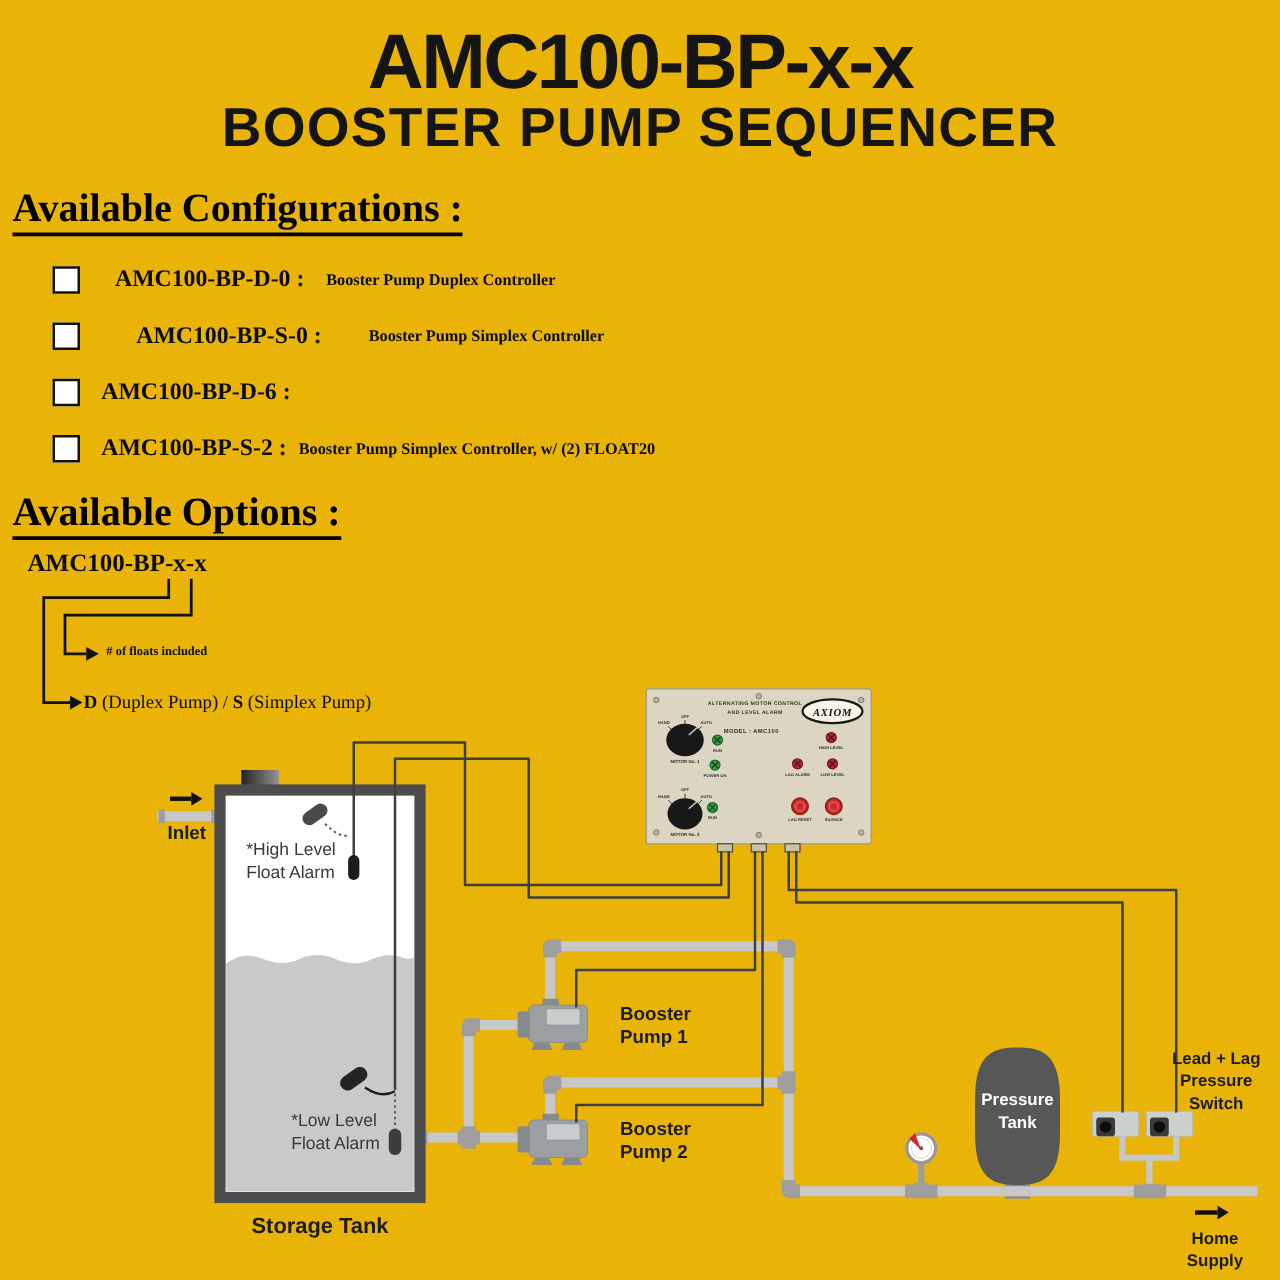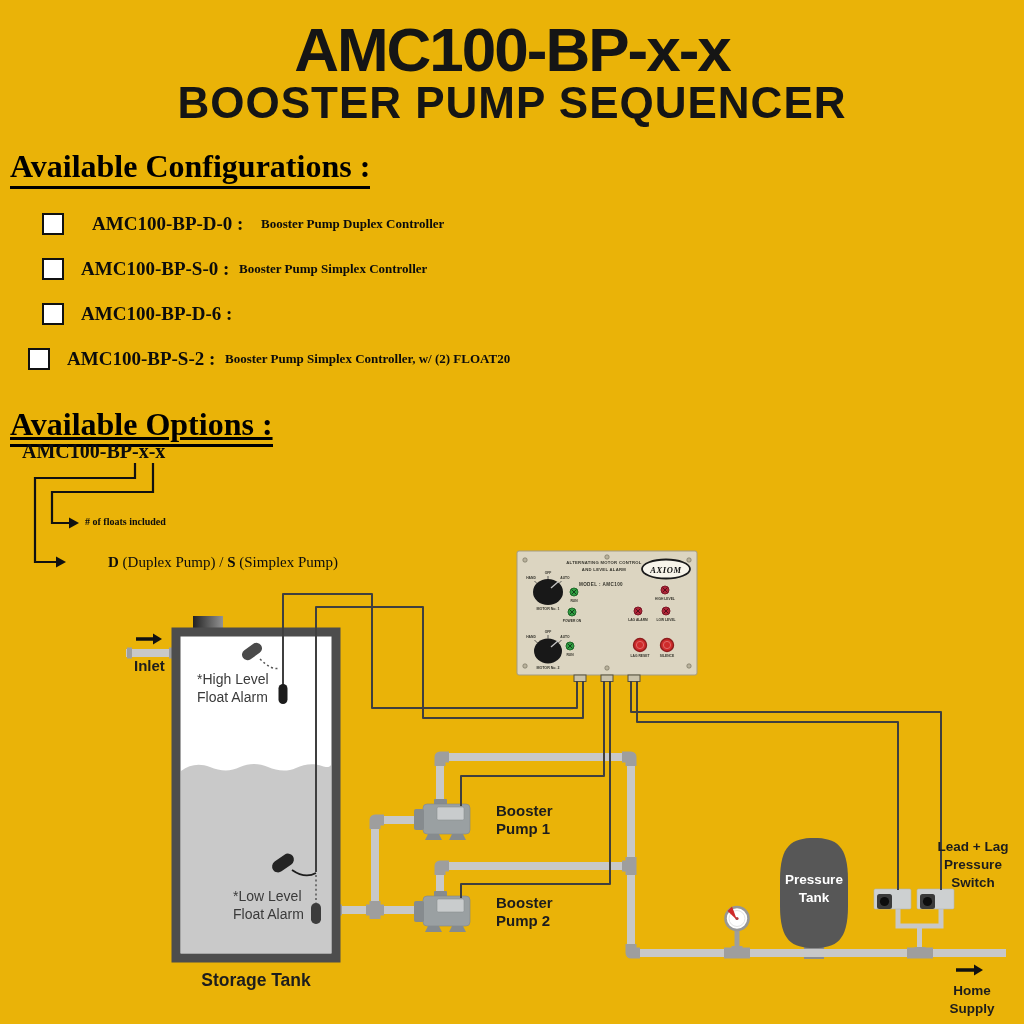--- a/index.html
+++ b/index.html
@@ -53,47 +53,47 @@
   <div class="abs title">AMC100-BP-x-x</div>
   <div class="abs sec-head" style="left:10px;top:148px;">Available Configurations :</div>
 
   <div class="abs subtitle">BOOSTER PUMP SEQUENCER</div>
 
   <div class="abs cfg-row" style="left:42px;top:213px;gap:11px;">
     <div class="cfg-box"></div>
     <div class="cfg-part">AMC100-BP-D-0 :</div>
     <div class="cfg-desc">Booster Pump Duplex Controller</div>
   </div>
-  <div class="abs cfg-row" style="left:42px;top:258px;">
+  <div class="abs cfg-row" style="left:42px;top:258px;gap:28px;">
     <div class="cfg-box"></div>
     <div class="cfg-part">AMC100-BP-S-0 :</div>
     <div class="cfg-desc">Booster Pump Simplex Controller</div>
   </div>
   <div class="abs cfg-row" style="left:42px;top:303px;">
     <div class="cfg-box"></div>
     <div class="cfg-part">AMC100-BP-D-6 :</div>
   </div>
-  <div class="abs cfg-row" style="left:28px;top:348px;">
+  <div class="abs cfg-row" style="left:42px;top:348px;">
     <div class="cfg-box"></div>
     <div class="cfg-part">AMC100-BP-S-2 :</div>
     <div class="cfg-desc">Booster Pump Simplex Controller, w/ (2) FLOAT20</div>
   </div>
 
-  <div class="abs sec-head" style="left:10px;top:406px;text-decoration:underline;">Available Options :</div>
+  <div class="abs sec-head" style="left:10px;top:391px;">Available Options :</div>
   <div class="abs opt-part" style="left:22px;top:440px;">AMC100-BP-x-x</div>
 
   <svg class="abs" style="left:0;top:458px;" width="320" height="122" viewBox="0 458 320 122">
     <path class="optline" d="M135,463 V478 H35 V562 H56"></path>
     <polygon points="56,556.5 56,567.5 66,562" fill="#111"></polygon>
     <path class="optline" d="M153,463 V492 H52 V523 H69"></path>
     <polygon points="69,517.5 69,528.5 79,523" fill="#111"></polygon>
   </svg>
 
   <div class="abs opt-floats" style="left:85px;top:516px;"># of floats included</div>
-  <div class="abs opt-ds" style="left:67px;top:554px;margin-left:41px;"><b>D</b><span> (Duplex Pump) / </span><b>S</b><span> (Simplex Pump)</span></div>
+  <div class="abs opt-ds" style="left:67px;top:554px;"><b>D</b><span> (Duplex Pump) / </span><b>S</b><span> (Simplex Pump)</span></div>
 
   <svg class="abs" style="left:0;top:540px;" width="1024" height="484" viewBox="0 540 1024 484">
     <defs>
       <linearGradient id="capgrad" x1="0" y1="0" x2="1" y2="0">
         <stop offset="0" stop-color="#222"></stop>
           <stop offset="1" stop-color="#939393"></stop>
       </linearGradient>
     </defs>
 
     <rect x="804" y="943" width="20" height="16" fill="#8c8c8c"></rect>

